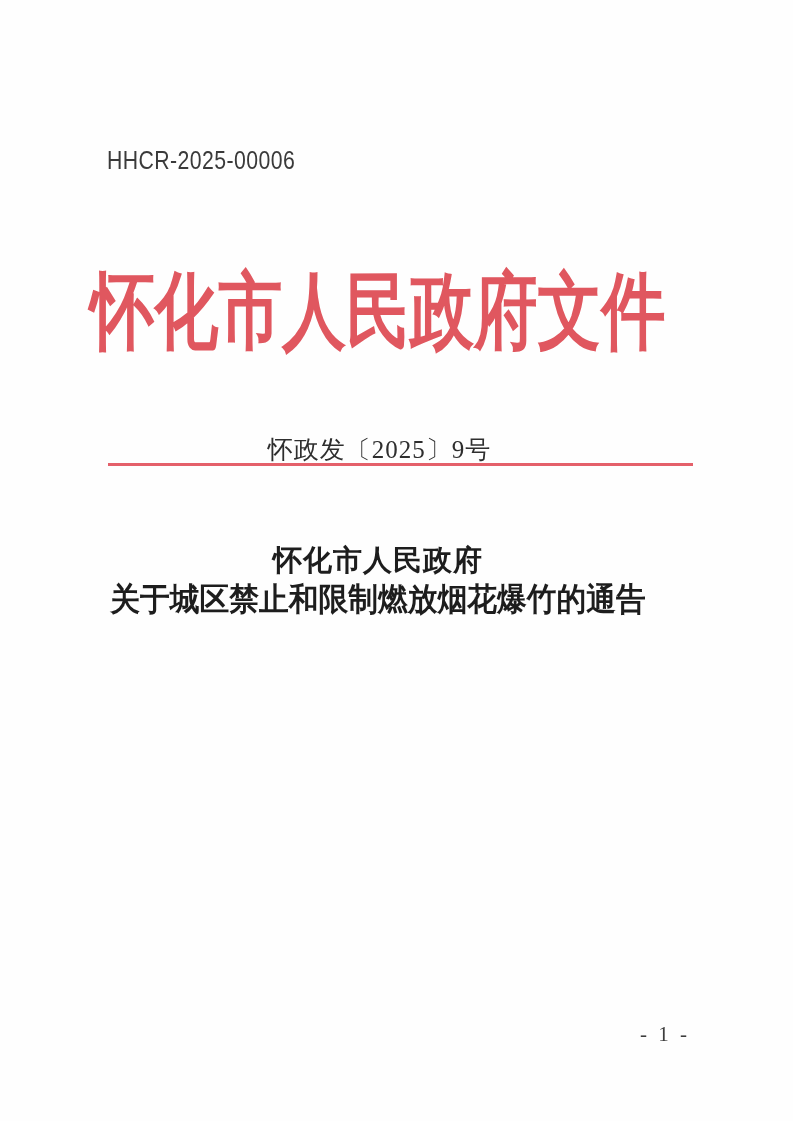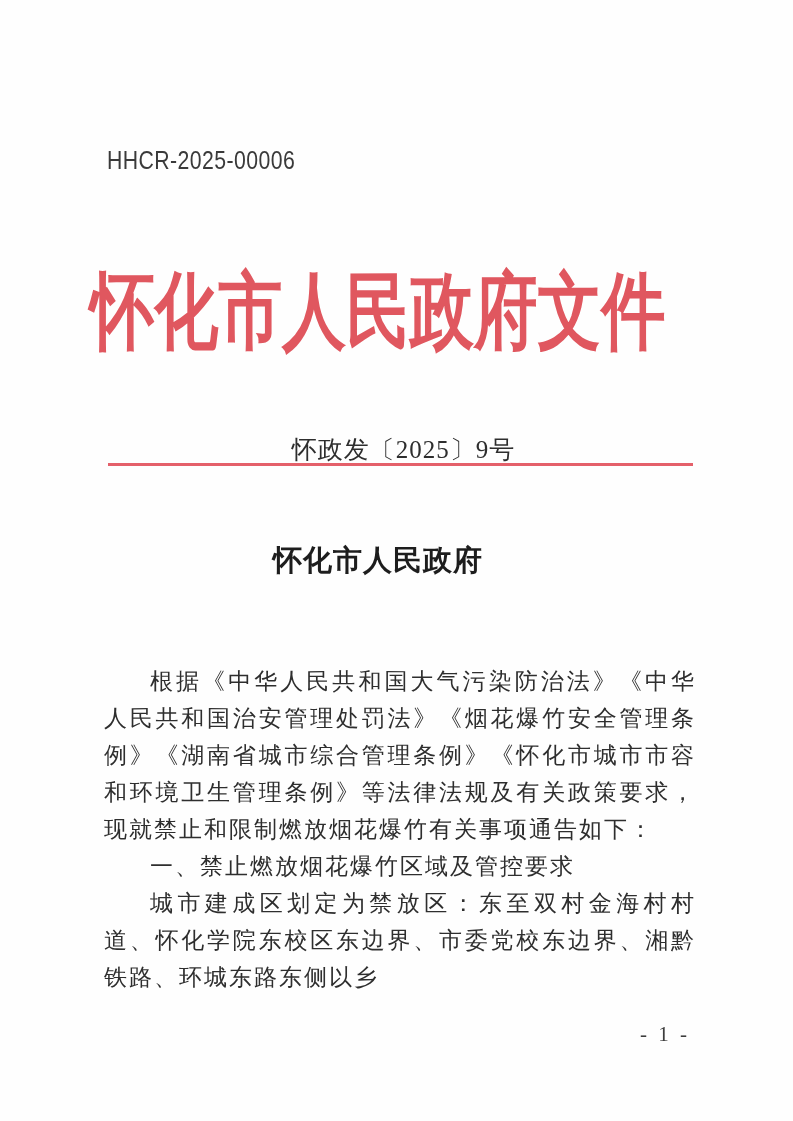--- a/index.html
+++ b/index.html
@@ -49,21 +49,20 @@
   }
   .issue-no {
     position: absolute;
     left: 0;
     top: 433px;
     width: 759px;
     text-align: center;
     font-size: 25px;
     letter-spacing: 1px;
     color: #2e2e2e;
-    margin-left: 24px;
   }
   .red-rule {
     position: absolute;
     left: 108px;
     top: 463px;
     width: 585px;
     height: 3px;
     background: #e4606a;
   }
   .doc-title {
@@ -128,23 +127,21 @@
   <div class="letterhead">
     <span class="lh-inner">怀化市人民政府文件</span>
   </div>
 
   <div class="issue-no">怀政发〔2025〕9号</div>
 
   <div class="red-rule"></div>
 
   <div class="doc-title">
     <div class="t1">怀化市人民政府</div>
+    <div class="t2">
+      <span class="t2-inner">关于城区禁止和限制燃放烟花爆竹的通告</span>
+    </div>
   </div>
 
-  <div class="body-text">
-    <p>根据《中华人民共和国大气污染防治法》《中华人民共和国治安管理处罚法》《烟花爆竹安全管理条例》《湖南省城市综合管理条例》《怀化市城市市容和环境卫生管理条例》等法律法规及有关政策要求，现就禁止和限制燃放烟花爆竹有关事项通告如下：</p>
-    <p>一、禁止燃放烟花爆竹区域及管控要求</p>
-    <p>城市建成区划定为禁放区：东至双村金海村村道、怀化学院东校区东边界、市委党校东边界、湘黔铁路、环城东路东侧以乡</p>
-  </div>
 
   <div class="page-num">- 1 -</div>
 
 </div>
 
 </body></html>

